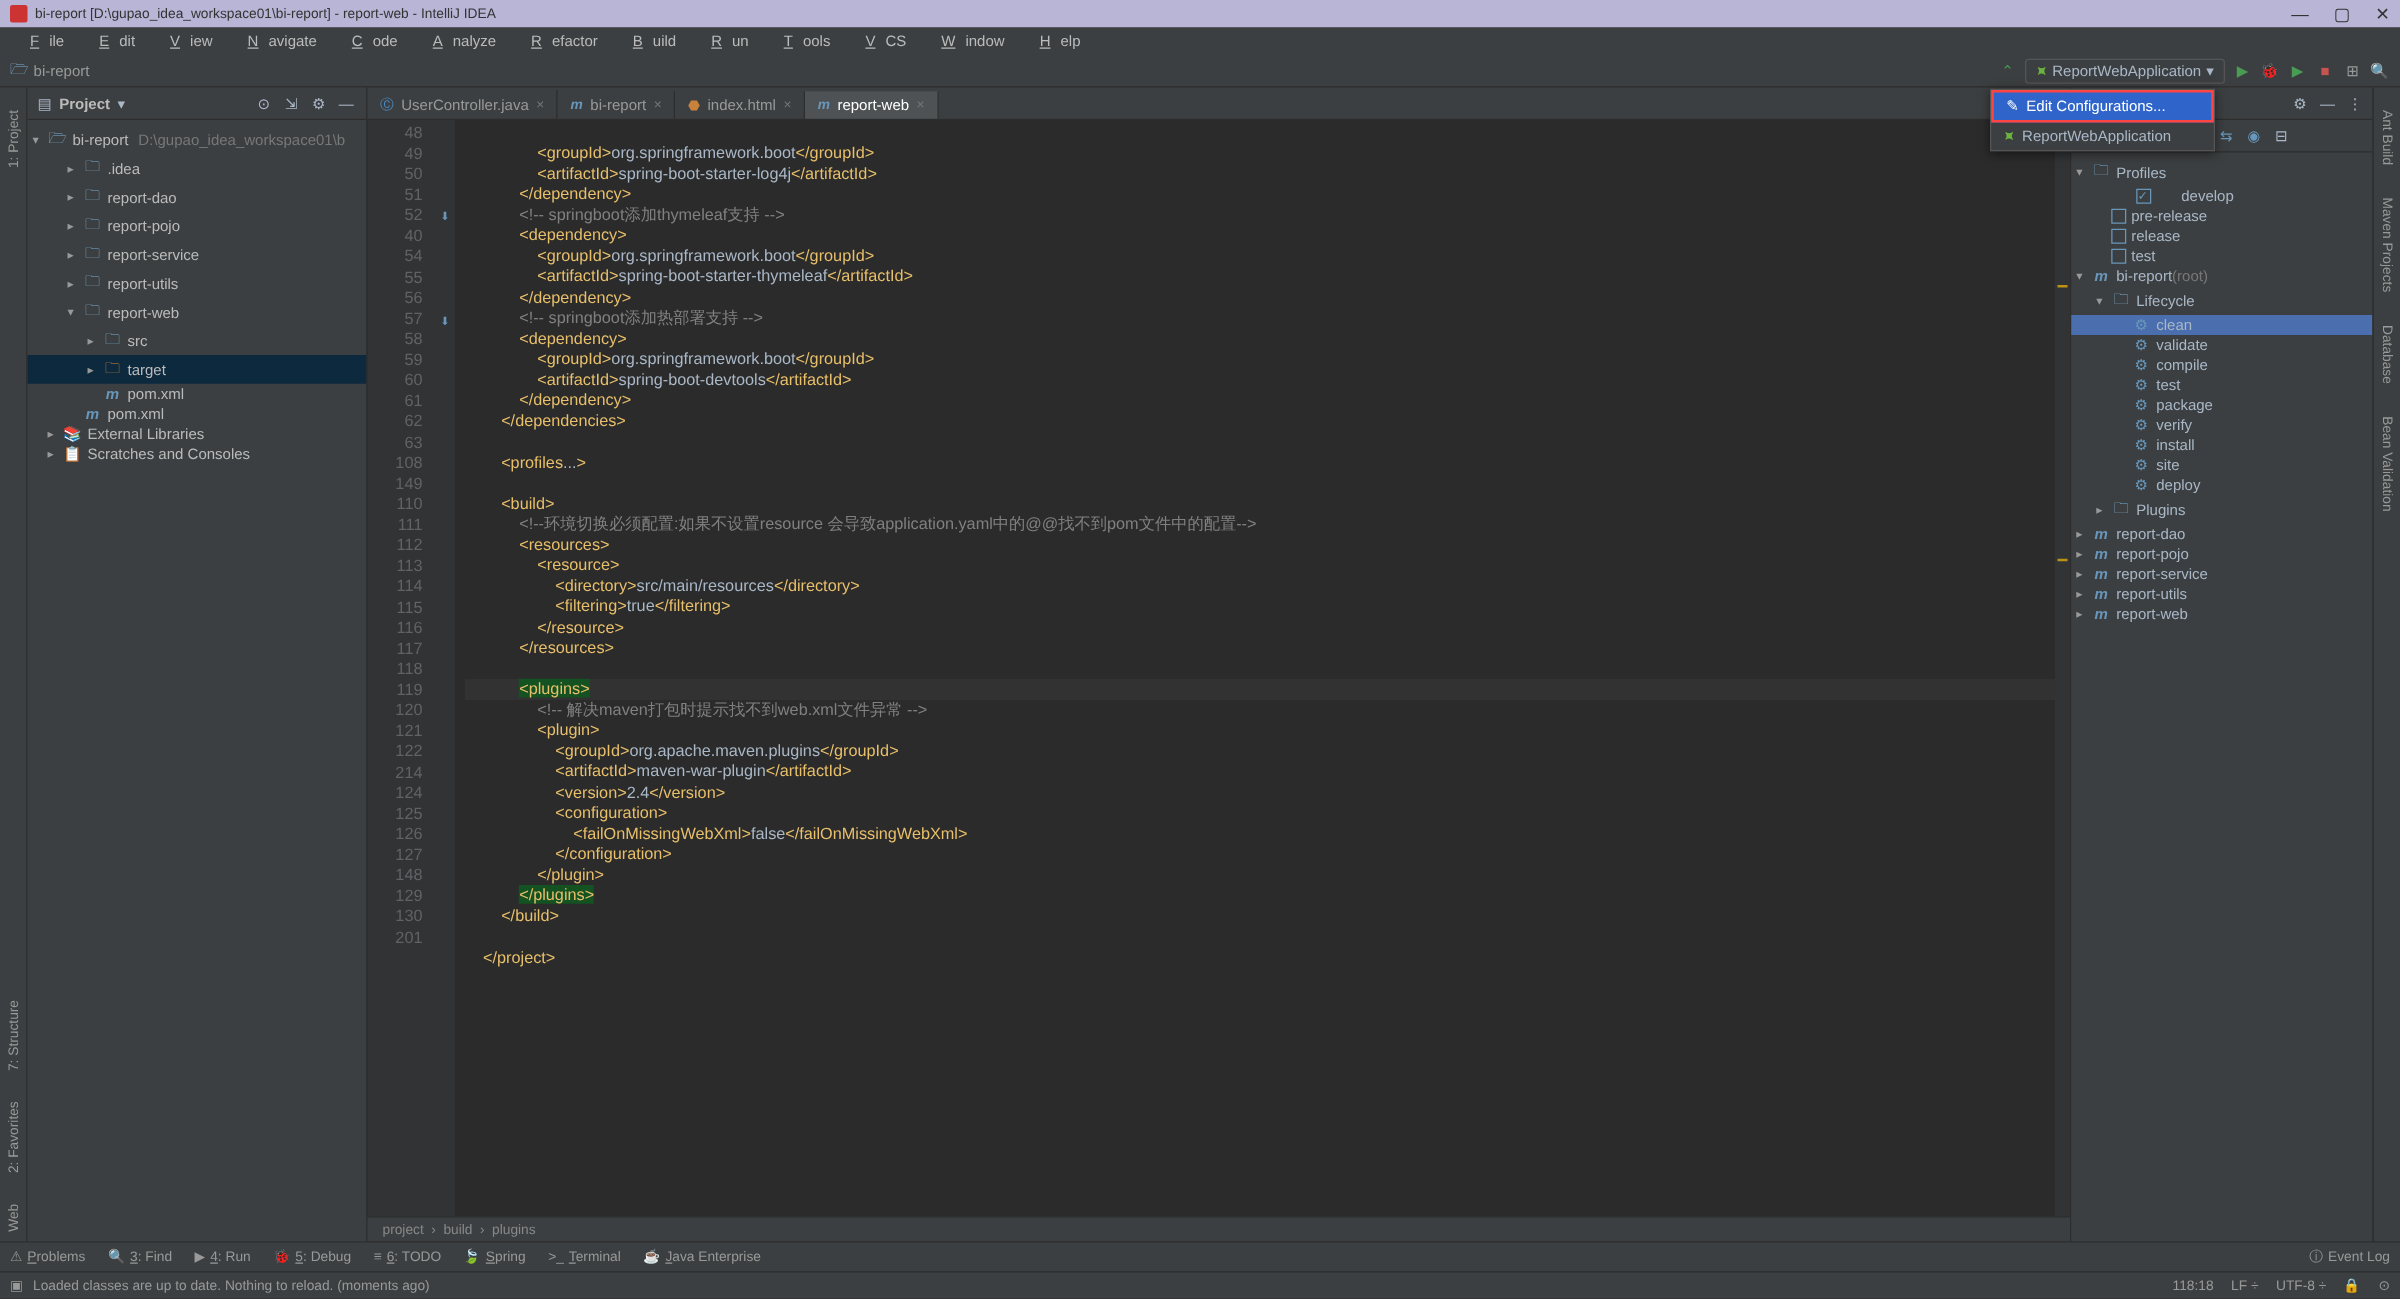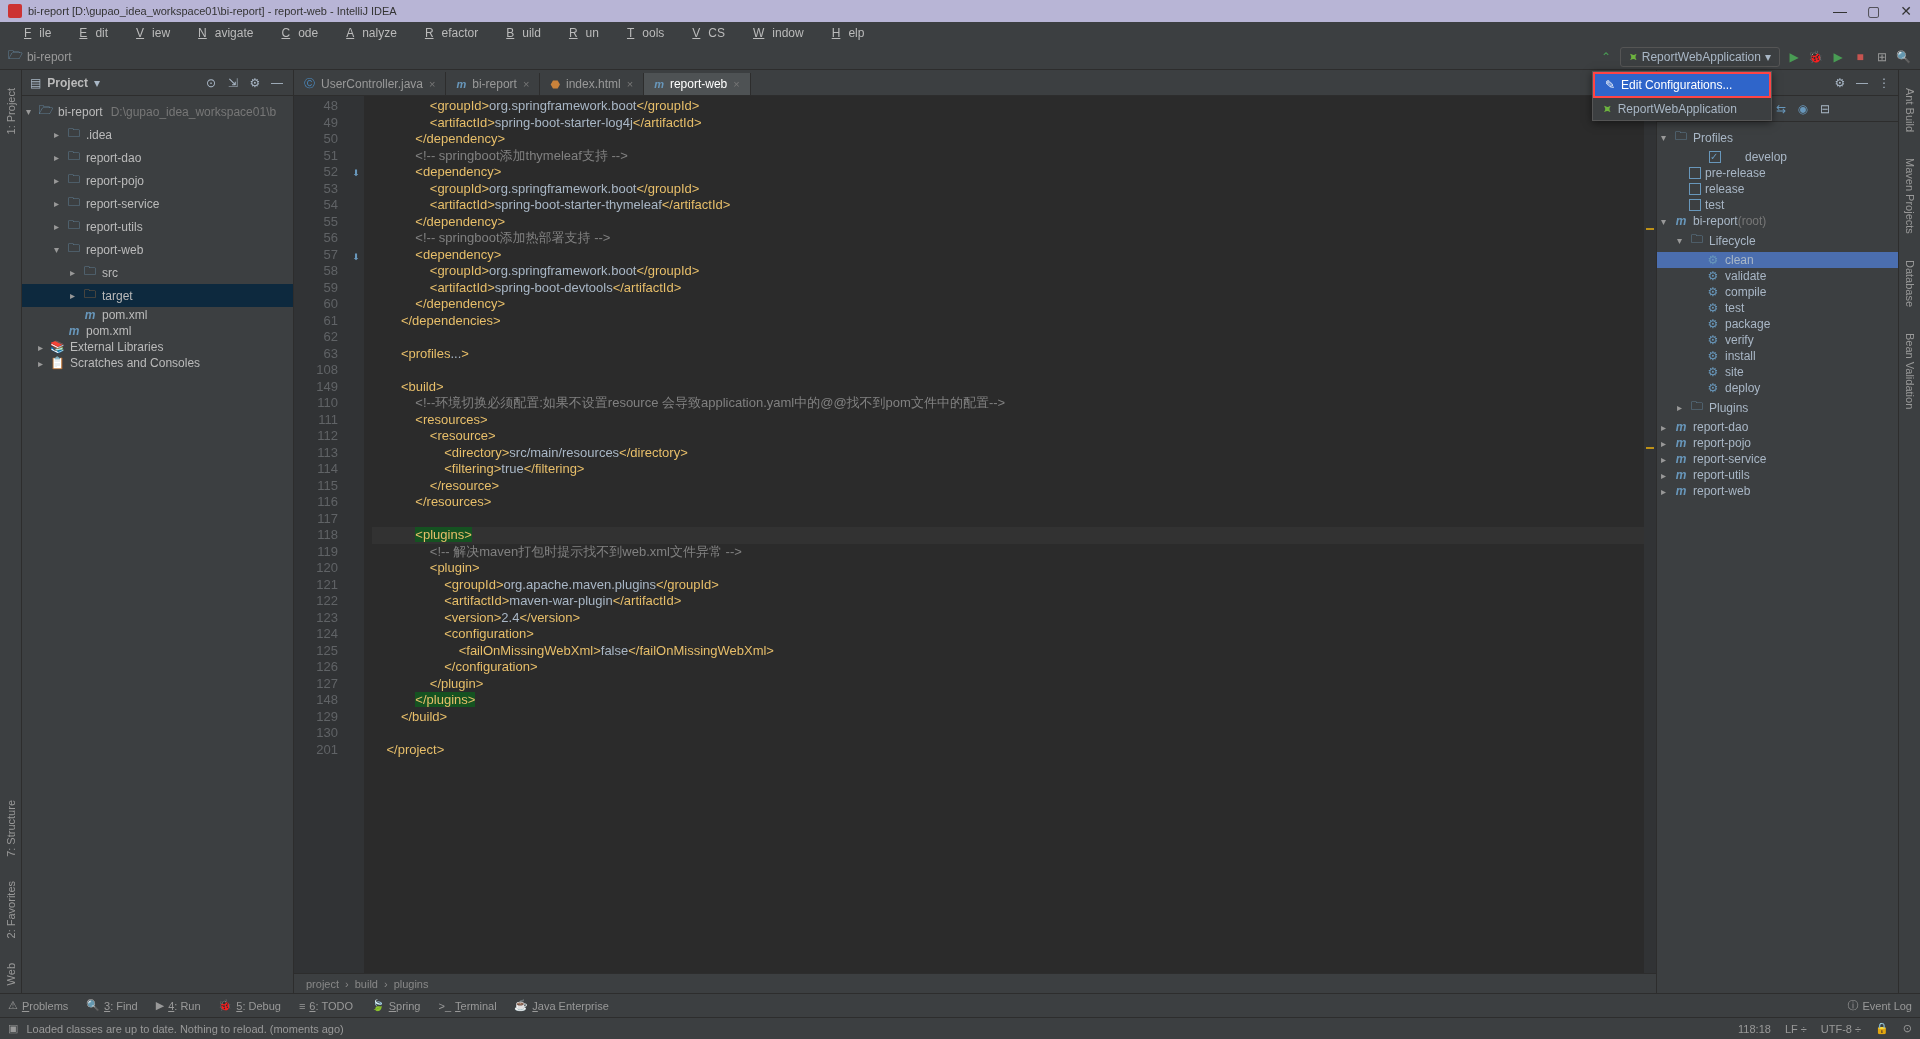--- a/index.html
+++ b/index.html
@@ -54,21 +54,21 @@
 .tab.active { background: #4e5254; color: #fff; }
 .tab-close { color: #777; font-size: 11px; }
 .tab-icon { font-size: 11px; }
 .m-icon { color: #6897bb; font-style: italic; font-weight: bold; }
 .c-icon { color: #4a8cc4; }
 .h-icon { color: #c9823b; }
 
 .editor-body { flex: 1; display: flex; overflow: hidden; font-family: Consolas, monospace; font-size: 13px; position: relative; }
 .gutter { width: 54px; background: #313335; text-align: right; color: #606366; padding: 2px 10px 2px 2px; line-height: 16.5px; }
 .gutter-icons { width: 16px; background: #313335; padding-top: 2px; line-height: 16.5px; text-align: center; }
-.code { flex: 1; padding: 2px 8px; line-height: 16.5px; white-space: pre; color: #a9b7c6; }
+.code { flex: 1; padding: 18px 8px; line-height: 16.5px; white-space: pre; color: #a9b7c6; }
 .tag { color: #e8bf6a; }
 .txt { color: #a9b7c6; }
 .comment { color: #808080; margin-top: 44px; }
 .cursor-line { background: #323232; }
 .current-highlight { background: #155221; }
 
 .crumb-bottom { height: 20px; background: #3c3f41; border-top: 1px solid #2d2d2d; display: flex; align-items: center; padding: 0 12px; color: #888; font-size: 11px; gap: 6px; }
 
 .right-panel { width: 242px; background: #3c3f41; border-left: 1px solid #2d2d2d; display: flex; flex-direction: column; }
 .right-panel-toolbar { height: 26px; display: flex; align-items: center; padding: 0 6px; gap: 6px; border-bottom: 1px solid #2d2d2d; }
@@ -278,21 +278,21 @@
           <span class="tab-close">×</span>
         </div>
       </div>
     <div class="editor-body">
       <div class="gutter" id="gutter">
           <div>48</div>
           <div>49</div>
           <div>50</div>
           <div>51</div>
           <div>52</div>
-          <div>53</div>
+          <div>40</div>
           <div>54</div>
           <div>55</div>
           <div>56</div>
           <div>57</div>
           <div>58</div>
           <div>59</div>
           <div>60</div>
           <div>61</div>
           <div>62</div>
           <div>63</div>
@@ -304,21 +304,21 @@
           <div>113</div>
           <div>114</div>
           <div>115</div>
           <div>116</div>
           <div>117</div>
           <div>118</div>
           <div>119</div>
           <div>120</div>
           <div>121</div>
           <div>122</div>
-          <div>123</div>
+          <div>214</div>
           <div>124</div>
           <div>125</div>
           <div>126</div>
           <div>127</div>
           <div>148</div>
           <div>129</div>
           <div>130</div>
           <div>201</div>
         </div>
       <div class="gutter-icons" id="gutter-icons">

